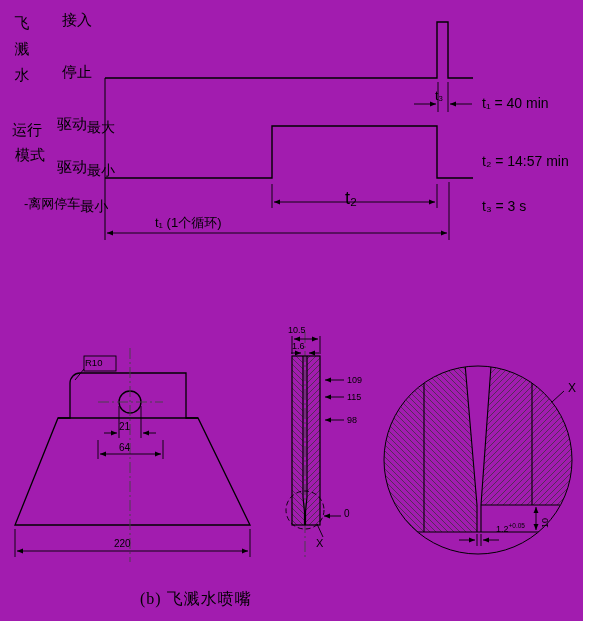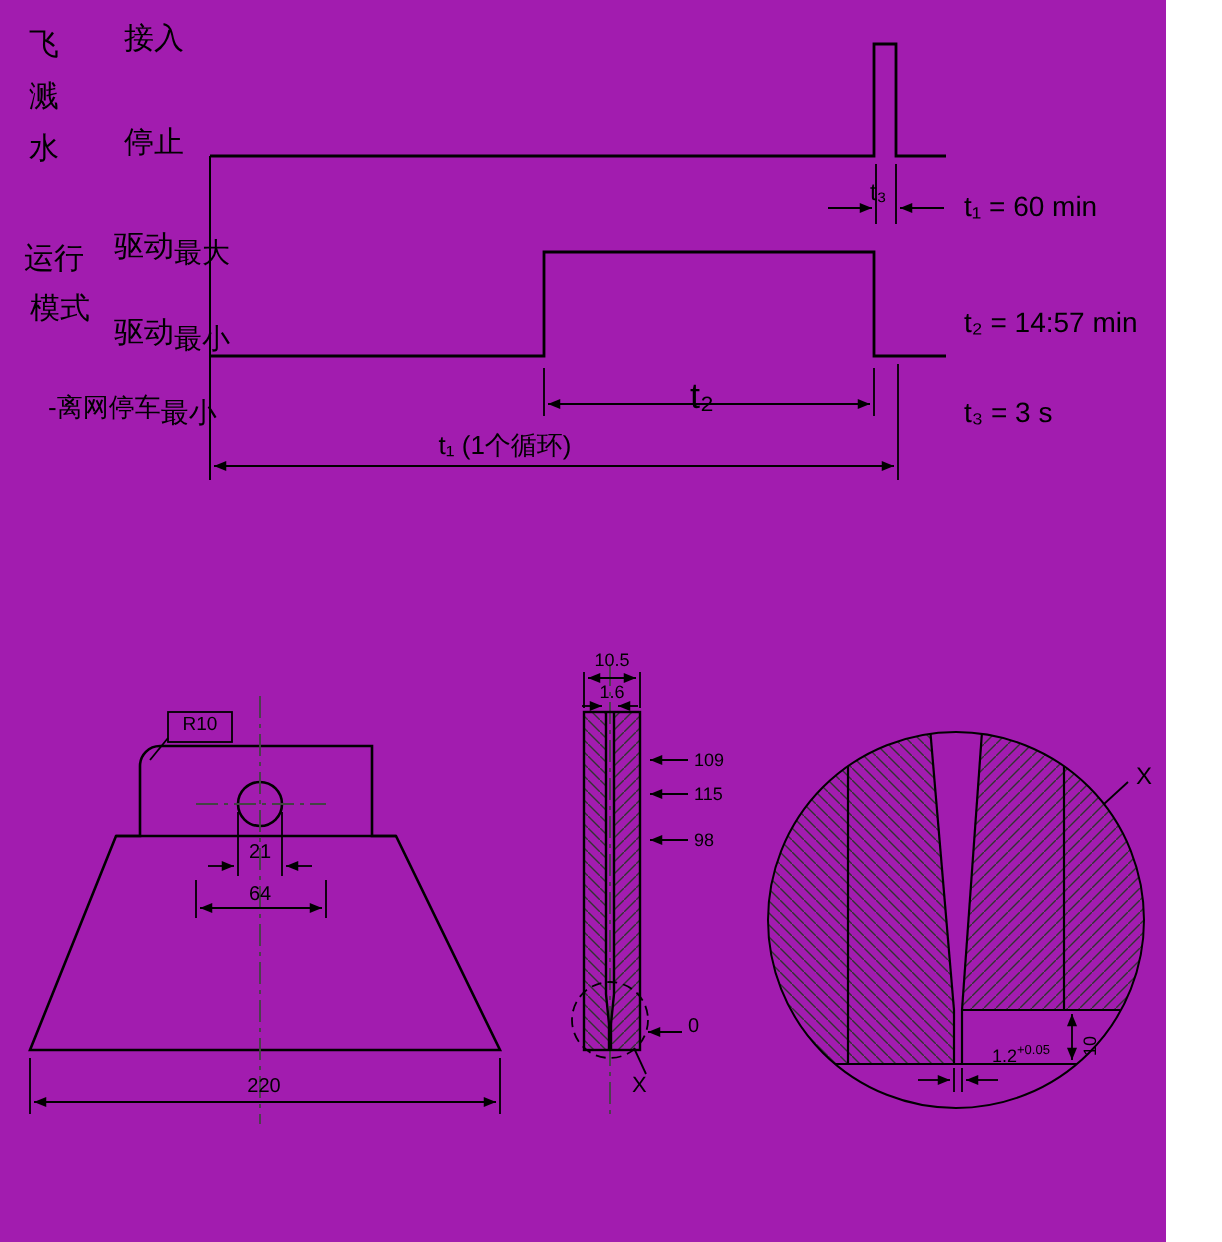--- a/index.html
+++ b/index.html
@@ -6,21 +6,21 @@
   body{background:#fff;font-family:"Liberation Sans","DejaVu Sans",sans-serif;color:#000}
   .canvas{position:relative;width:583px;height:621px;background:#a21caf;overflow:hidden}
   .canvas svg{position:absolute;left:0;top:0}
   .lbl{position:absolute;color:#000;font-size:14px;line-height:1.12;white-space:nowrap}
   .cn{font-size:15px}
   .vert{width:20px;white-space:normal;word-break:break-all;line-height:26px;text-align:center}
   .sub{font-size:14px;vertical-align:-3px}
   .tol{font-size:6.5px;vertical-align:super}
   .dim{font-size:10px}
   .dim9{font-size:9px}
-  .ctr{text-align:center}
+  .ctr{text-align:left}
   .cap{font-size:16px;font-family:"Liberation Serif","DejaVu Serif",serif;letter-spacing:1px}
   .rot{transform:rotate(-90deg);transform-origin:left top}
   .legend{font-size:14px}
 </style>
 </head>
 <body>
 
 <div class="canvas">
 
   <svg width="611" height="621" viewBox="0 0 611 621">
@@ -146,21 +146,21 @@
   <div class="lbl cn" style="left:15px;top:147px">模式</div>
 
   <div class="lbl cn" style="left:57px;top:116px"><span>驱动</span><span class="sub">最大</span></div>
   <div class="lbl cn" style="left:57px;top:159px"><span>驱动</span><span class="sub">最小</span></div>
   <div class="lbl" style="left:24px;top:197px;font-size:13px"><span>-离网停车</span><span class="sub">最小</span></div>
 
   <div class="lbl" style="left:435px;top:90px;font-size:12px">t₃</div>
   <div class="lbl" style="left:345px;top:188px;font-size:18px">t₂</div>
   <div class="lbl ctr" style="left:155px;top:216px;width:195px;font-size:13px">t₁ (1个循环)</div>
 
-  <div class="lbl legend" style="left:482px;top:96px">t₁ = 60 min</div>
+  <div class="lbl legend" style="left:482px;top:96px">t₁ = 40 min</div>
   <div class="lbl legend" style="left:482px;top:154px">t₂ = 14:57 min</div>
   <div class="lbl legend" style="left:482px;top:199px">t₃ = 3 s</div>
 
 
   <div class="lbl ctr" style="left:85px;top:358px;width:30px;font-size:9.5px">R10</div>
   <div class="lbl dim ctr" style="left:119px;top:421px;width:22px">21</div>
   <div class="lbl dim ctr" style="left:119px;top:442px;width:22px">64</div>
   <div class="lbl dim ctr" style="left:114px;top:538px;width:36px">220</div>
 
   <div class="lbl dim9 ctr" style="left:288px;top:325px;width:36px">10.5</div>
@@ -170,14 +170,15 @@
   <div class="lbl dim9" style="left:347px;top:392px">115</div>
   <div class="lbl dim9" style="left:347px;top:415px">98</div>
   <div class="lbl dim" style="left:344px;top:508px">0</div>
 
   <div class="lbl" style="left:316px;top:537px;font-size:11px">X</div>
 
   <div class="lbl dim9 rot" style="left:540px;top:528px">10</div>
   <div class="lbl dim9" style="left:496px;top:522px"><span>1.2</span><sup class="tol">+0.05</sup></div>
   <div class="lbl" style="left:568px;top:382px;font-size:12px">X</div>
 
+  <div class="lbl cap ctr" style="left:140px;top:590px;width:300px">(b) 飞溅水喷嘴</div>
 
 </div>
 
 </body></html>

